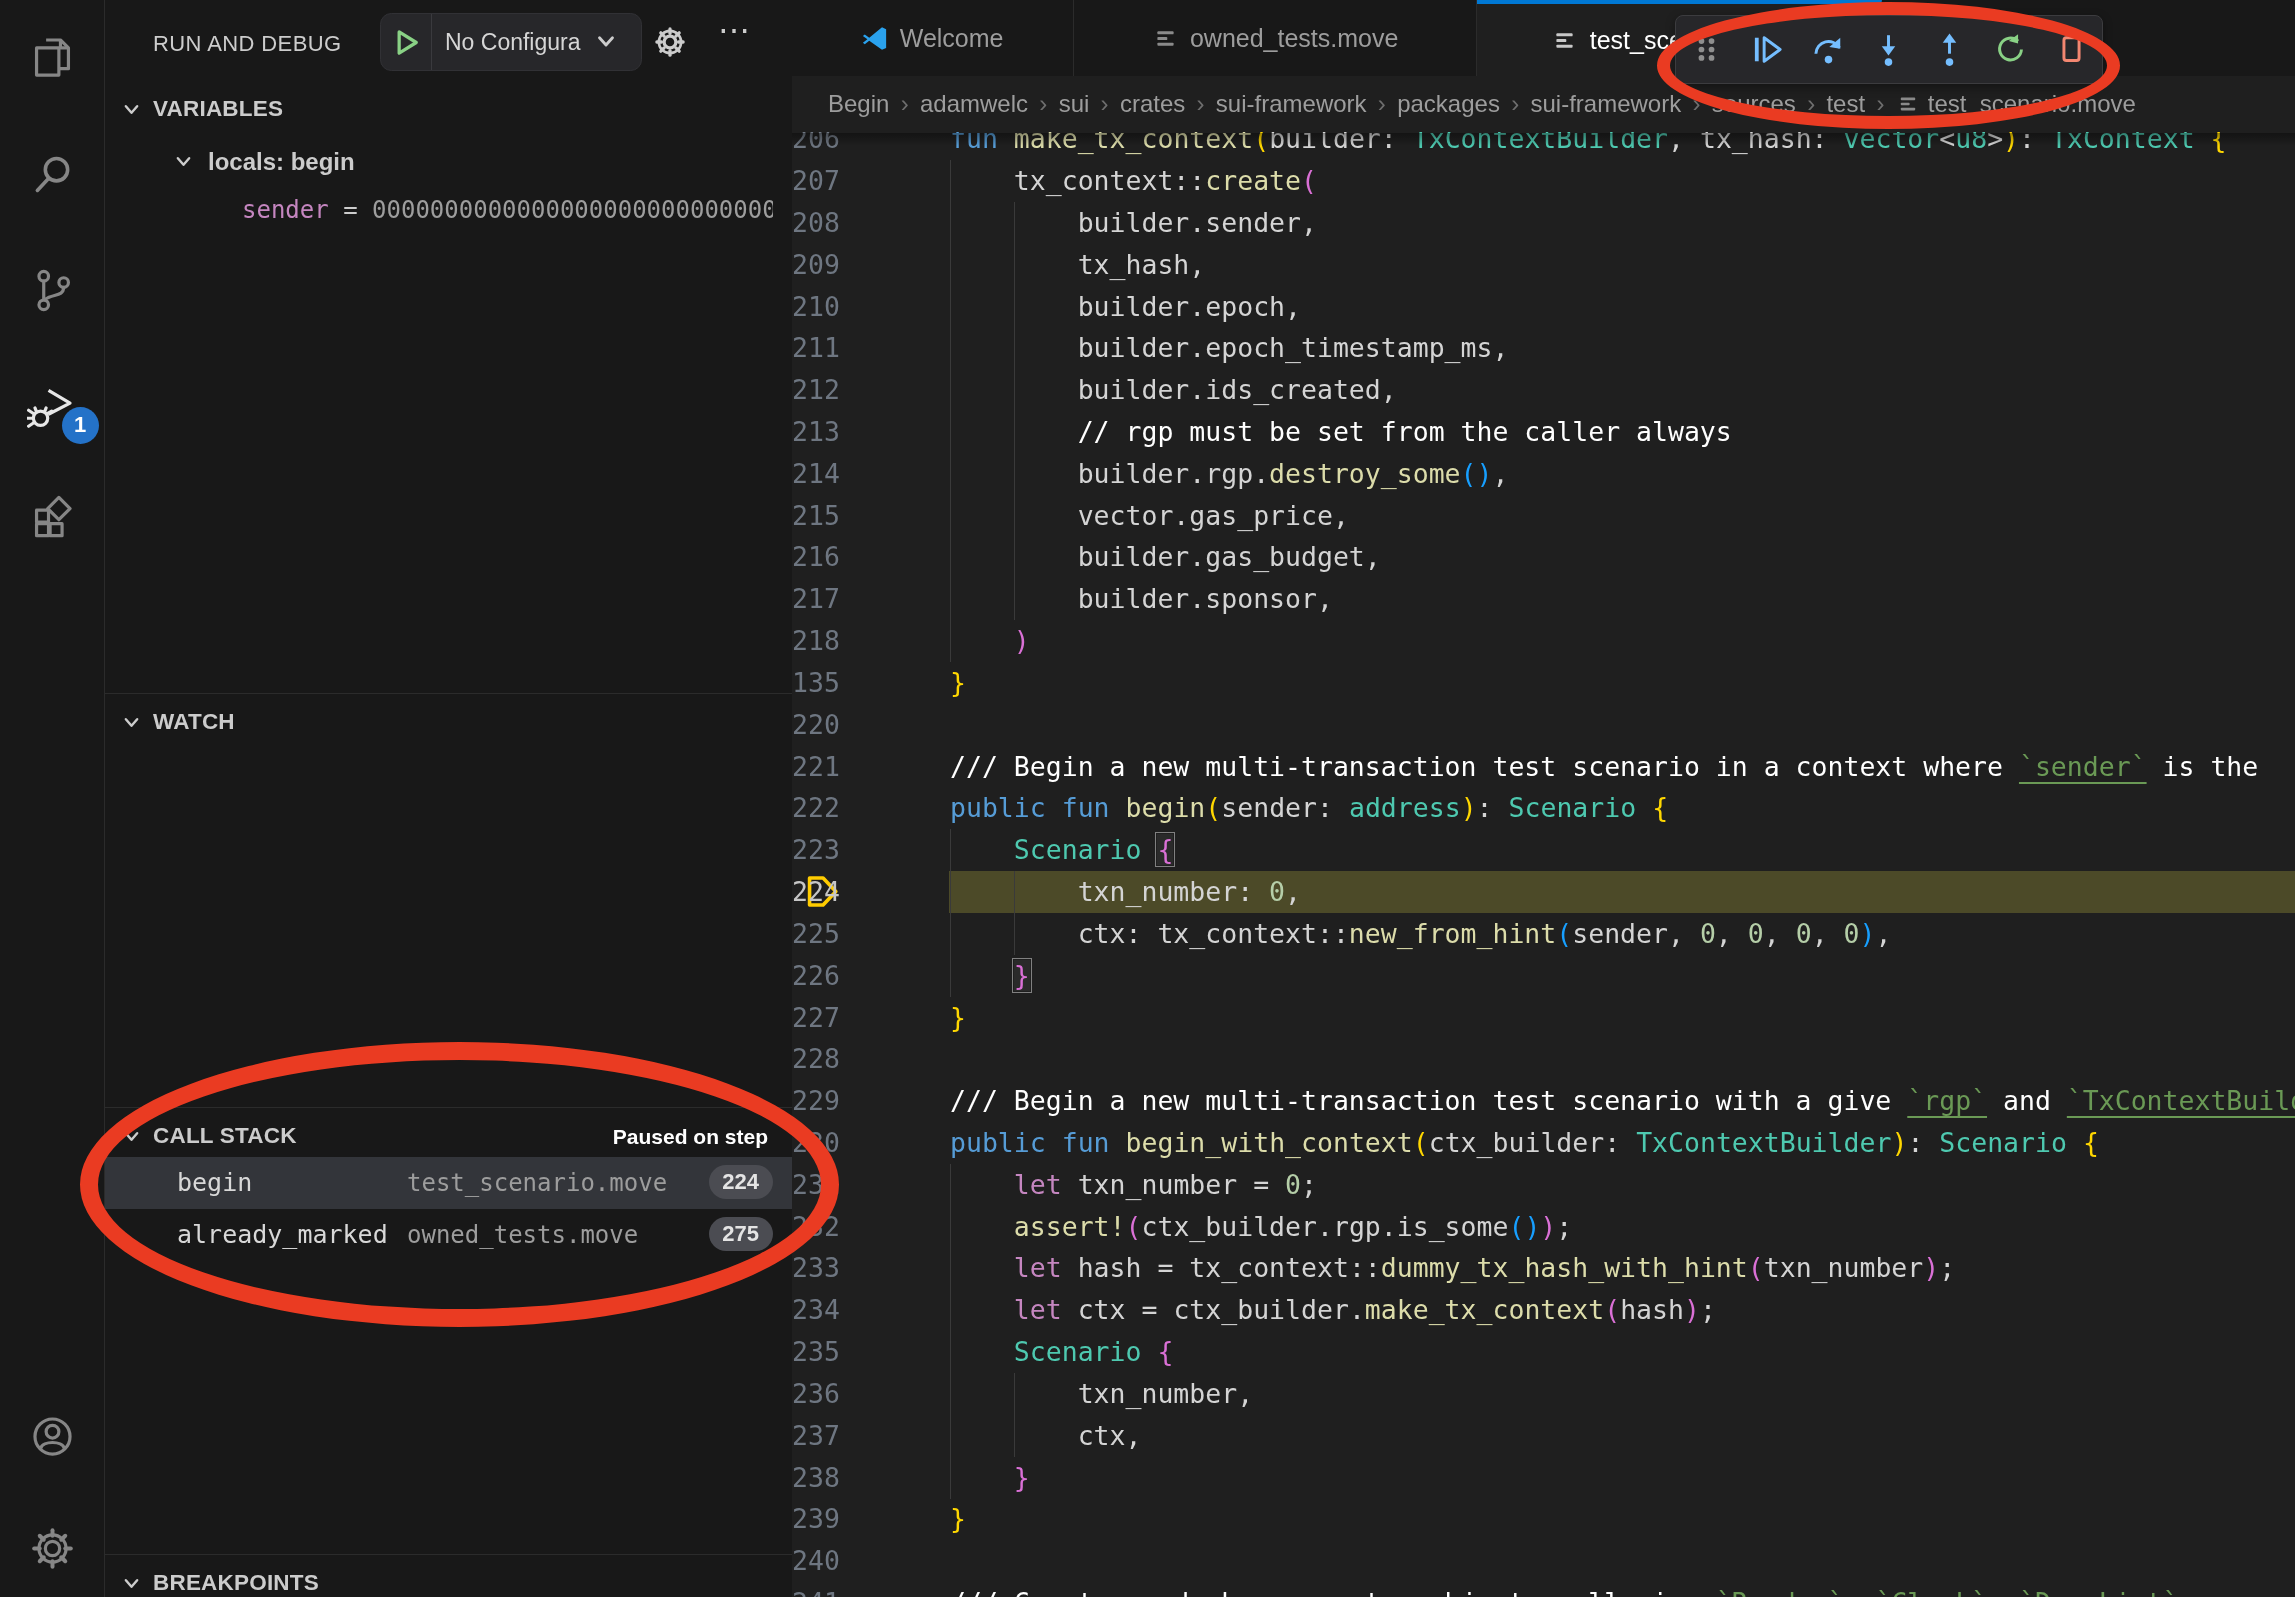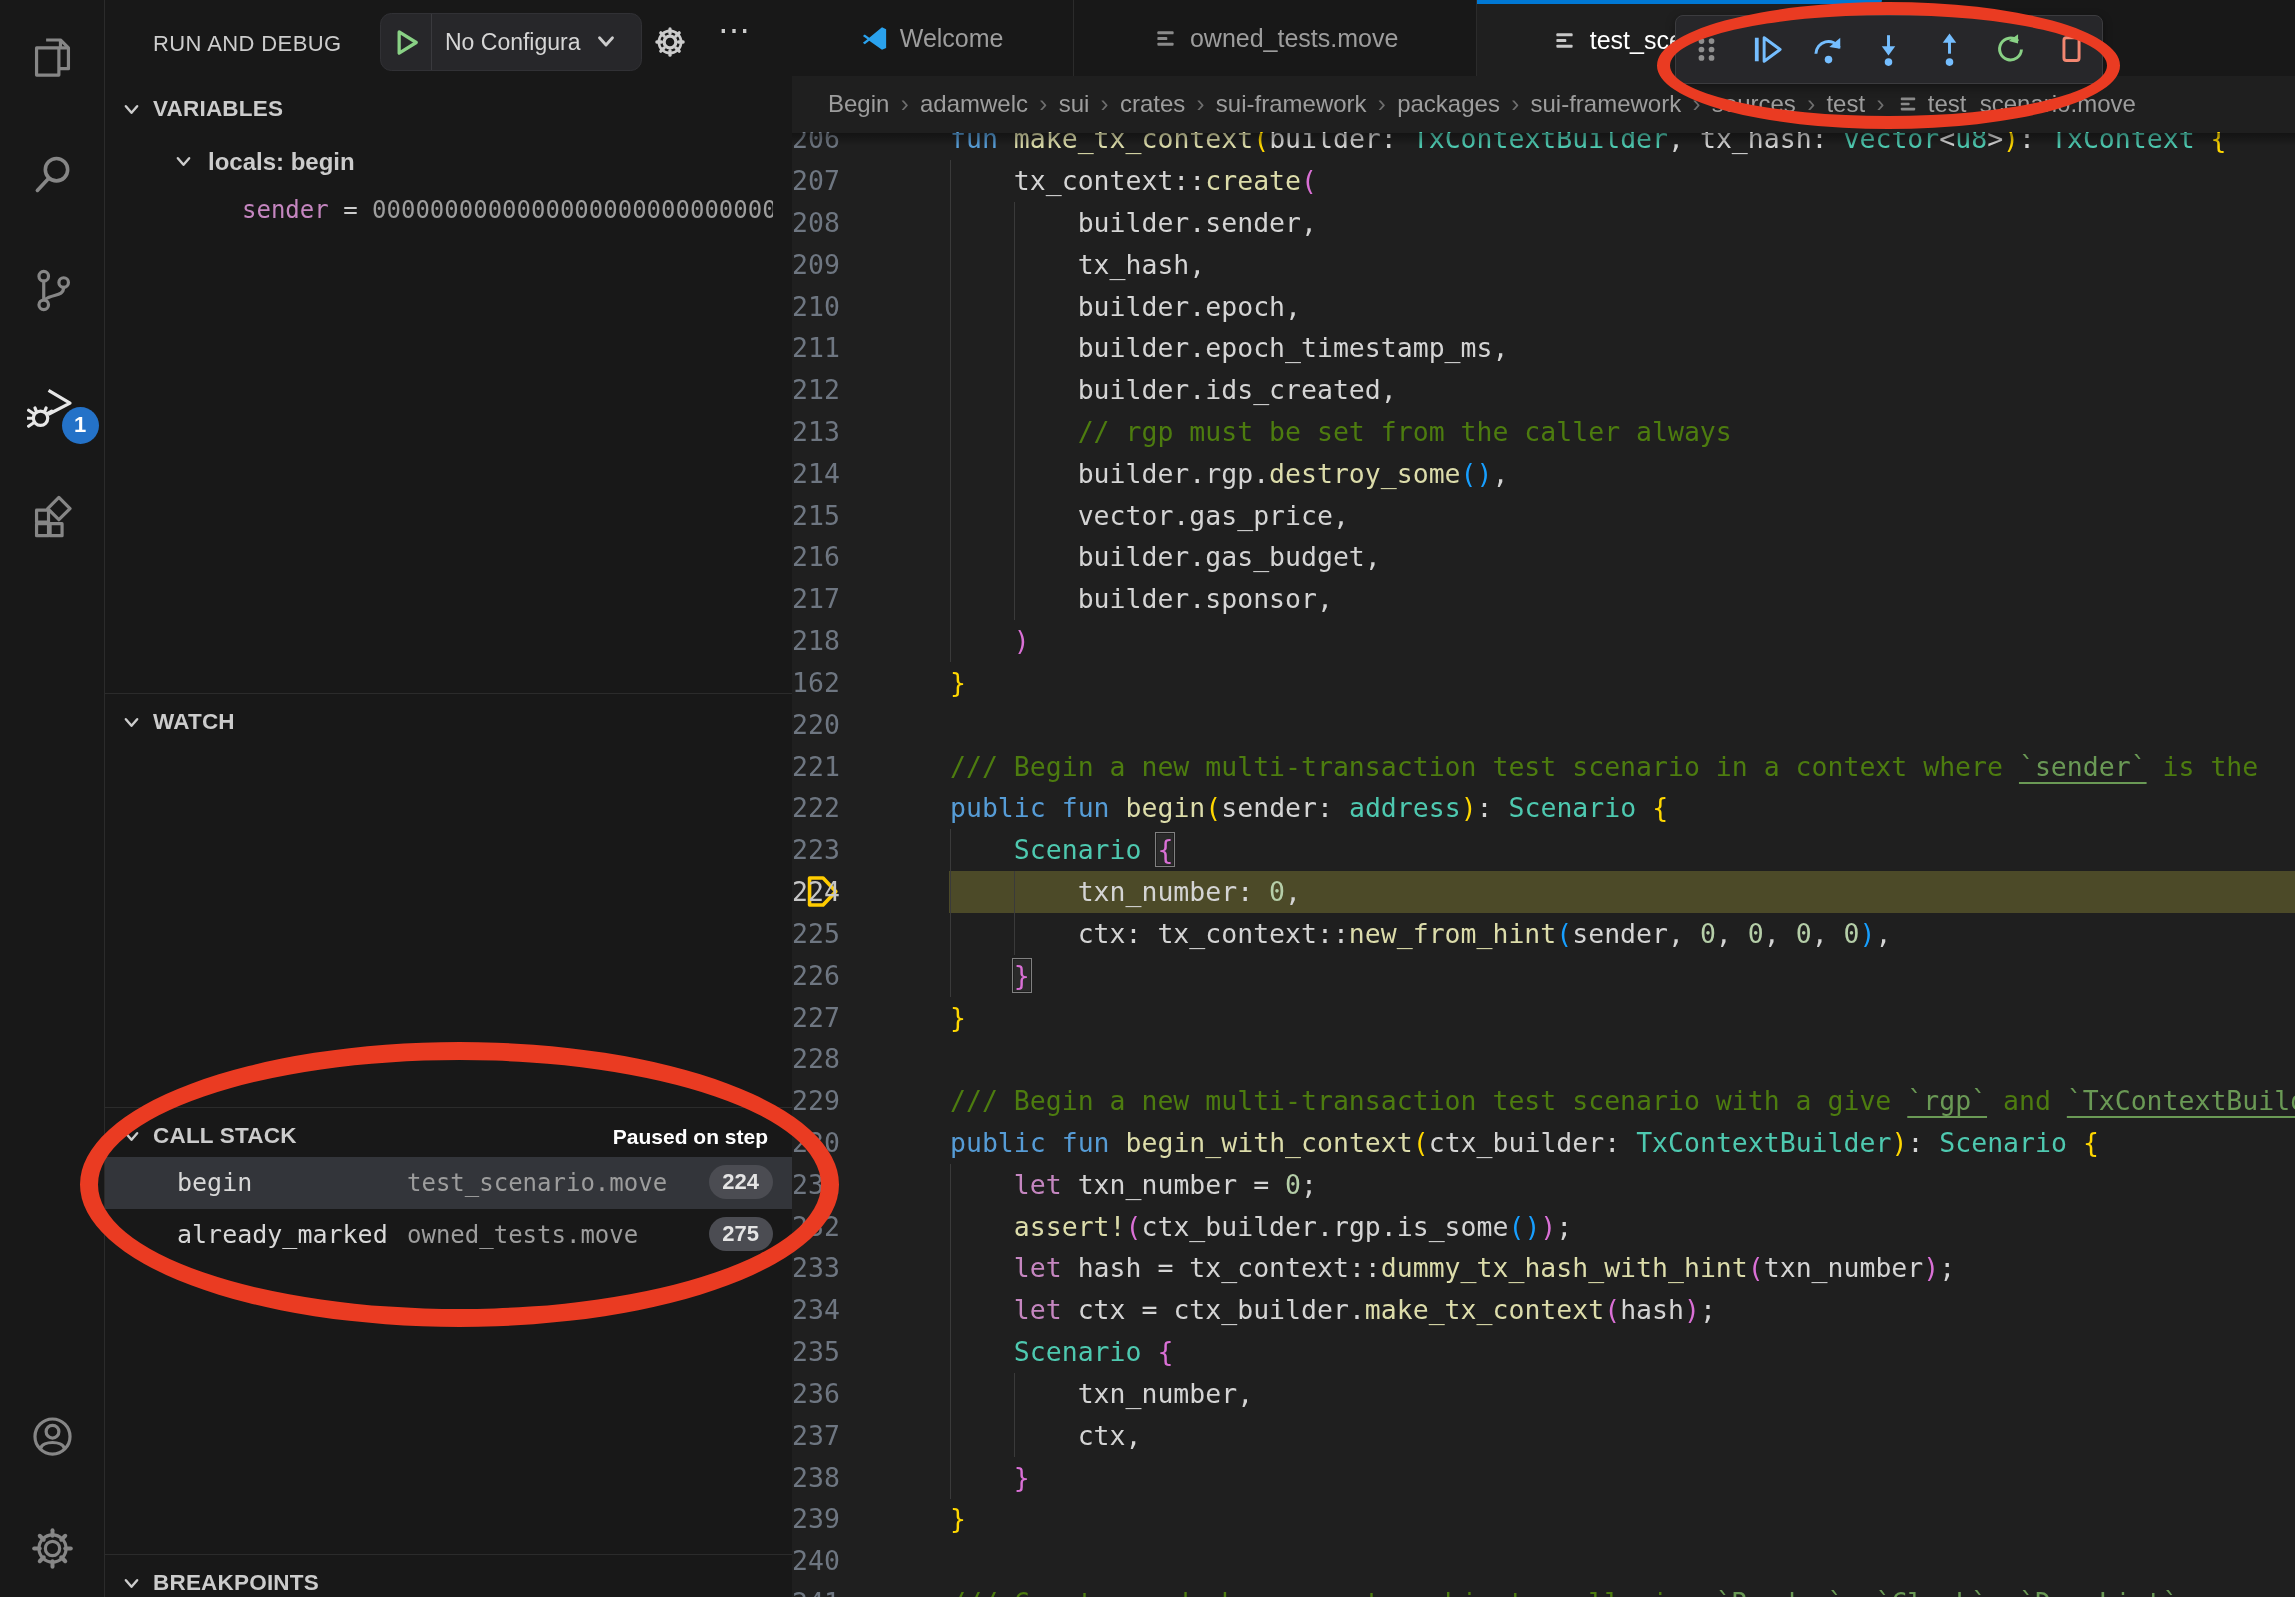--- a/index.html
+++ b/index.html
@@ -77,21 +77,21 @@
   .row.current .ln { color:#c6c6c6; }
   .codewrap { position:absolute; left:158px; top:0; height:42px; font-family:"DejaVu Sans Mono", monospace;
               font-size:26.5px; line-height:42px; white-space:pre; }
   .guide { position:absolute; top:0; height:42px; width:0.8px; background:#3a3a3a; }
   .gutter-marker { position:absolute; left:11.3px; top:3.2px; }
 
   .tk-kw  { color:#569cd6; }
   .tk-fn  { color:#dcdcaa; }
   .tk-ty  { color:#4ec9b0; }
   .tk-pl  { color:#d4d4d4; }
-  .tk-cm  { color:#4d7c0f; }
+  .tk-cm  { color:#ffffff; }
   .tk-cmu { color:#6a9955; text-decoration:underline; text-underline-offset:5.6px; }
   .tk-num { color:#b5cea8; }
   .tk-p1  { color:#ffd700; }
   .tk-p2  { color:#da70d6; }
   .tk-p3  { color:#179fff; }
   .tk-let { color:#c586c0; }
   .tk-p2m { color:#da70d6; outline:0.8px solid #808080; outline-offset:1.6px; background:rgba(120,120,120,.12); }
 
   
   #debug-toolbar { position:absolute; left:1675px; top:14.5px; width:428px; height:69px; background:#27272a;
@@ -306,21 +306,21 @@
       </div>
       <div class="row" style="top: 578px;">
         <div class="ln">217</div>
         <div class="codewrap"><span class="guide" style="left: calc(0ch + 0.4px);"></span><span class="guide" style="left: calc(4ch + 0.4px);"></span><span class="tk-pl">        builder.sponsor,</span></div>
       </div>
       <div class="row" style="top: 620px;">
         <div class="ln">218</div>
         <div class="codewrap"><span class="guide" style="left: calc(0ch + 0.4px);"></span><span class="tk-pl">    </span><span class="tk-p2">)</span></div>
       </div>
       <div class="row" style="top: 662px;">
-        <div class="ln">162</div>
+        <div class="ln">135</div>
         <div class="codewrap"><span class="tk-p1">}</span></div>
       </div>
       <div class="row" style="top: 704px;">
         <div class="ln">220</div>
         <div class="codewrap"></div>
       </div>
       <div class="row" style="top: 746px;">
         <div class="ln">221</div>
         <div class="codewrap"><span class="tk-cm">/// Begin a new multi-transaction test scenario in a context where </span><span class="tk-cmu">`sender`</span><span class="tk-cm"> is the</span></div>
       </div>

